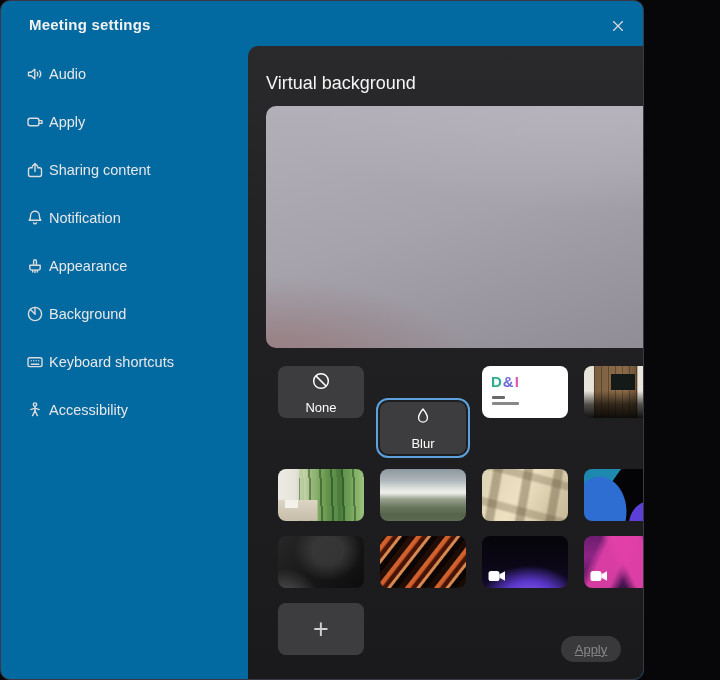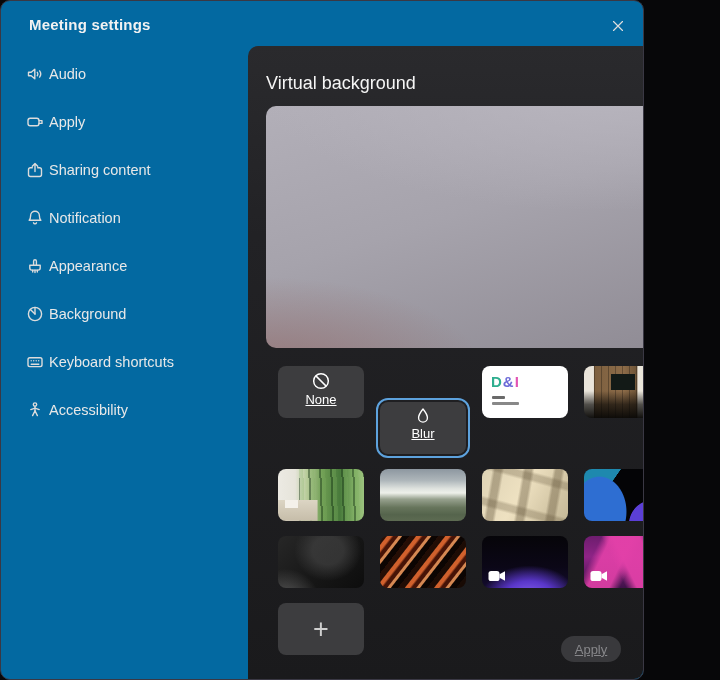--- a/index.html
+++ b/index.html
@@ -29,21 +29,21 @@
     background:
       radial-gradient(95% 75% at 0% 112%, rgba(148,112,112,.85) 0%, rgba(148,112,112,0) 55%),
       radial-gradient(130% 90% at 80% -15%, #bab7c0 0%, rgba(186,183,192,0) 65%),
       linear-gradient(163deg,#b2afb8 0%,#a6a3ac 45%,#8f8b94 100%);}
   .flip-btn{position:absolute;top:9px;right:6px;width:36px;height:36px;border-radius:50%;background:#0b0b0d;border:none;cursor:pointer;display:flex;align-items:center;justify-content:center;padding:0;}
 
   
   .grid{position:absolute;left:30px;top:320px;display:grid;grid-template-columns:repeat(4,86px);gap:15px 16px;}
   .tile{position:relative;width:86px;height:52px;border-radius:8px;overflow:hidden;border:none;padding:4px;cursor:pointer;background:#3d3d3f;}
   .tile.selected{outline:2.5px solid #5da2dd;outline-offset:2px;margin-top:36px;}
-  .tile-plain{display:flex;flex-direction:column;align-items:center;justify-content:flex-start;gap:1px;color:#fff;text-decoration:underline;}
+  .tile-plain{display:flex;flex-direction:column;align-items:center;justify-content:space-between;gap:1px;color:#fff;}
   .tile-plain .t-label{font-size:13px;color:#ffffff;line-height:13px;}
   .add-tile{display:flex;align-items:center;justify-content:center;color:#cfcfcf;font-size:27px;font-weight:300;line-height:1;}
 
   .badge{position:absolute;left:6px;bottom:6px;width:18px;height:12px;}
 
   
   .t-dni{background:#ffffff;text-align:left;}
   .dni-letters{position:absolute;left:9px;top:8px;font-size:15px;font-weight:800;letter-spacing:1px;line-height:15px;}
   .dni-d{color:#2fae8f;} .dni-amp{color:#6d6bd8;} .dni-i{color:#e254b4;}
   .dni-line{position:absolute;left:10px;height:3px;background:#6a6a6a;border-radius:1px;}

